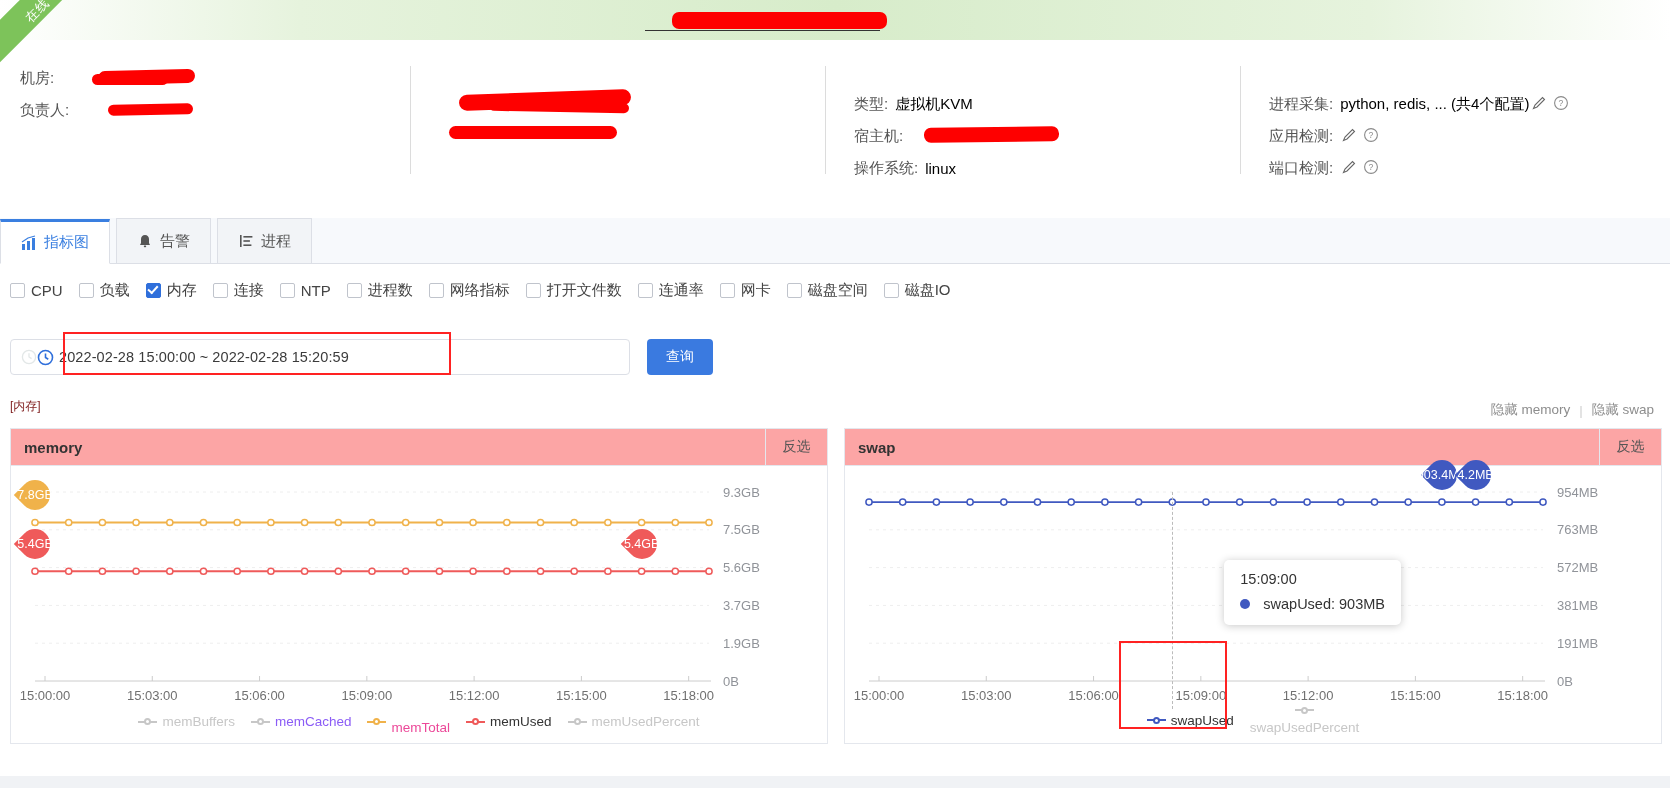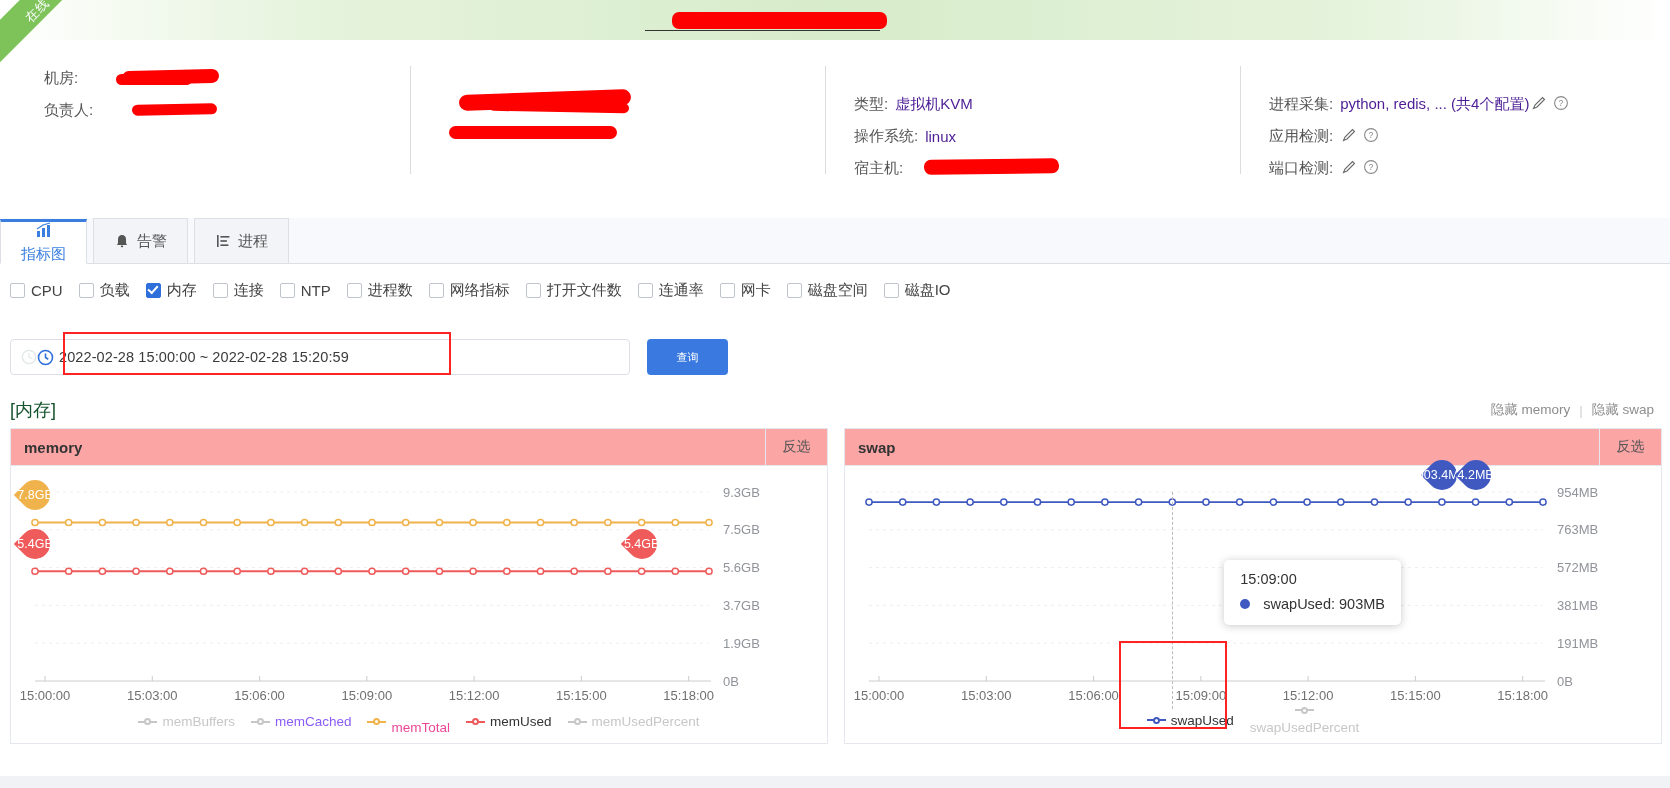--- a/index.html
+++ b/index.html
@@ -42,30 +42,30 @@
     position: absolute; top: 30px; left: 645px; width: 235px; height: 1px; background: #333;
   }
 
   
   .info {
     position: absolute; left: 0; top: 40px; width: 1670px; height: 152px;
     background: #fff;
     display: flex;
   }
   .info-col { position: relative; padding: 22px 0 0 0; }
-  .info-col.c1 { width: 410px; padding-left: 44px; }
+  .info-col.c1 { width: 410px; padding-left: 20px; }
   .info-col.c2 { width: 415px; padding-left: 28px; border-left: 1px solid #dcdcdc; margin: 26px 0 18px 0; }
   .info-col.c3 { width: 415px; padding-left: 28px; border-left: 1px solid #dcdcdc; margin: 26px 0 18px 0; }
   .info-col.c4 { width: 430px; padding-left: 28px; border-left: 1px solid #dcdcdc; margin: 26px 0 18px 0; }
   .info-row {
     height: 32px; display: flex; align-items: center;
     font-size: 15px; color: #555; position: relative;
   }
   .info-label { color: #555; white-space: nowrap; }
-  .info-value { color: #4c1d95; margin-left: 7px; white-space: nowrap; }
+  .info-value { color: #000000; margin-left: 7px; white-space: nowrap; }
 
   
   .blob { position:absolute; background:#fe0000; }
   .b1 { left: 78px; top: 8px; width: 97px; height: 14px; border-radius: 8px; transform: rotate(-1.5deg); }
   .b1b{ left: 72px; top: 12px; width: 76px; height: 11px; border-radius: 6px; }
   .b2 { left: 65px; top: 4px; width: 128px; height: 13px; border-radius: 7px; transform: rotate(-4deg); }
   .b2b{ left: 62px; top: 14px; width: 105px; height: 11px; border-radius: 6px; transform: rotate(2deg); }
   .b3 { left: 88px; top: 10px; width: 85px; height: 11px; border-radius: 6px; transform: rotate(-1deg); }
 
   .m1 { left: 20px; top: 4px; width: 172px; height: 16px; border-radius: 8px; transform: rotate(-2deg); }
@@ -82,21 +82,21 @@
     display: flex; align-items: flex-end; padding-left: 0;
   }
   .tab {
     height: 45px; padding: 0 20px; display: flex; align-items: center; gap: 7px;
     font-size: 15px; color: #555; background: #f2f4f7;
     border: 1px solid #dcdfe6; border-bottom: none; margin-right: 6px;
     cursor: pointer; position: relative;
   }
   .tab.active {
     background: #fff; color: #3a7fe0; border-top: 3px solid #3a7fe0;
-    border-bottom: 1px solid #fff; margin-bottom: -1px; flex-direction: column;
+    border-bottom: 1px solid #fff; margin-bottom: -1px;
   }
   .tab-ico { width: 16px; height: 16px; display:inline-block; }
 
   
   .checkrow {
     position: absolute; left: 0; top: 270px; width: 1670px; height: 40px;
     display: flex; align-items: center; padding-left: 10px; gap: 0px;
     font-size: 15px; color: #444;
   }
   .cbitem { display: flex; align-items: center; gap: 6px; margin-right: 16px; cursor: pointer; white-space: nowrap; }
@@ -122,29 +122,29 @@
     font-size: 14px; color: #333;
   }
   .clock-ico { width: 16px; height: 16px; flex: none; }
   .clock-ico.ghost { opacity: .28; }
   .date-text { font-size: 14.5px; color: #3b3b3b; letter-spacing: .1px; }
   .redbox-date {
     position: absolute; left: 52px; top: -8px; width: 388px; height: 43px;
     border: 2px solid #f22; pointer-events: none;
   }
   .btn-query {
-    margin-left: 17px; width: 81px; height: 36px; background: #3a7ae0;
-    color: #fff; border: none; border-radius: 4px; font-size: 11px;
+    margin-left: 17px; width: 66px; height: 36px; background: #3a7ae0;
+    color: #fff; border: none; border-radius: 4px; font-size: 14px;
     display: flex; align-items: center; justify-content: center; cursor: pointer;
     font-family: "Liberation Sans", sans-serif;
   }
 
   
   .sec-title {
-    position: absolute; left: 10px; top: 398px; font-size: 18px; color: #14532d; font-weight: 500;
+    position: absolute; left: 10px; top: 398px; font-size: 12px; color: #7f1d1d; font-weight: 500;
   }
   .hide-links {
     position: absolute; right: 16px; top: 401px; font-size: 13.5px; color: #8d8d8d;
     display: flex; align-items: center; gap: 9px;
   }
   .hide-links span { cursor: pointer; }
   .hl-sep { color: #cfcfcf; }
 
   
   .charts { position: absolute; left: 10px; top: 428px; display: flex; gap: 16px; }
@@ -262,26 +262,26 @@
         <span class="blob m3"></span>
       </div>
     </div>
 
     <div class="info-col c3">
       <div class="info-row">
         <span class="info-label">类型:</span>
         <span class="info-value">虚拟机KVM</span>
       </div>
       <div class="info-row">
+        <span class="info-label">宿主机:</span>
+        <span class="blob h1"></span>
+      </div>
+      <div class="info-row">
         <span class="info-label">操作系统:</span>
         <span class="info-value">linux</span>
-      </div>
-      <div class="info-row">
-        <span class="info-label">宿主机:</span>
-        <span class="blob h1"></span>
       </div>
     </div>
 
     <div class="info-col c4">
       <div class="info-row">
         <span class="info-label">进程采集:</span>
         <span class="info-value">python, redis, ... (共4个配置)</span>
         <span style="margin-left:2px;cursor:pointer;">
           <svg width="16" height="16" viewBox="0 0 16 16">
               <path d="M2.5 13.5 L4 10 L11.5 2.5 L13.5 4.5 L6 12 Z" fill="none" stroke="#666" stroke-width="1.1"></path>

